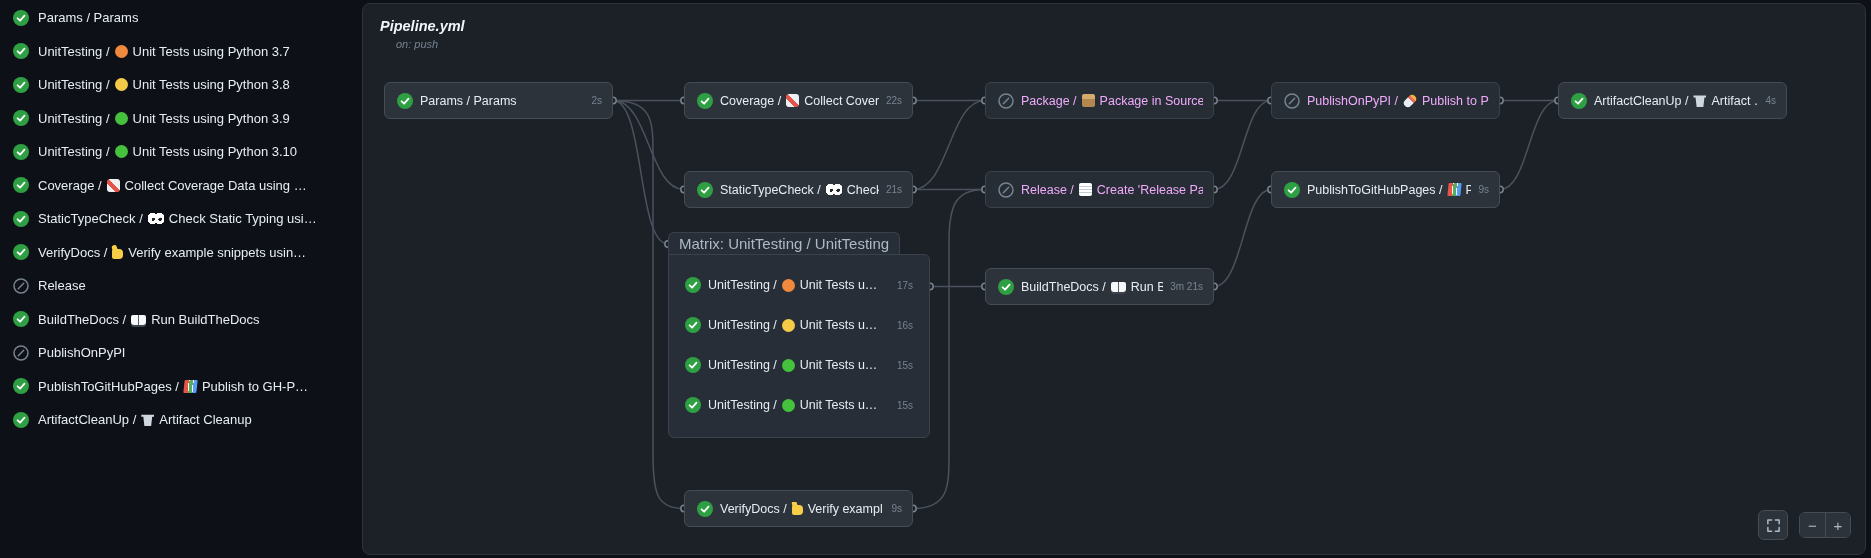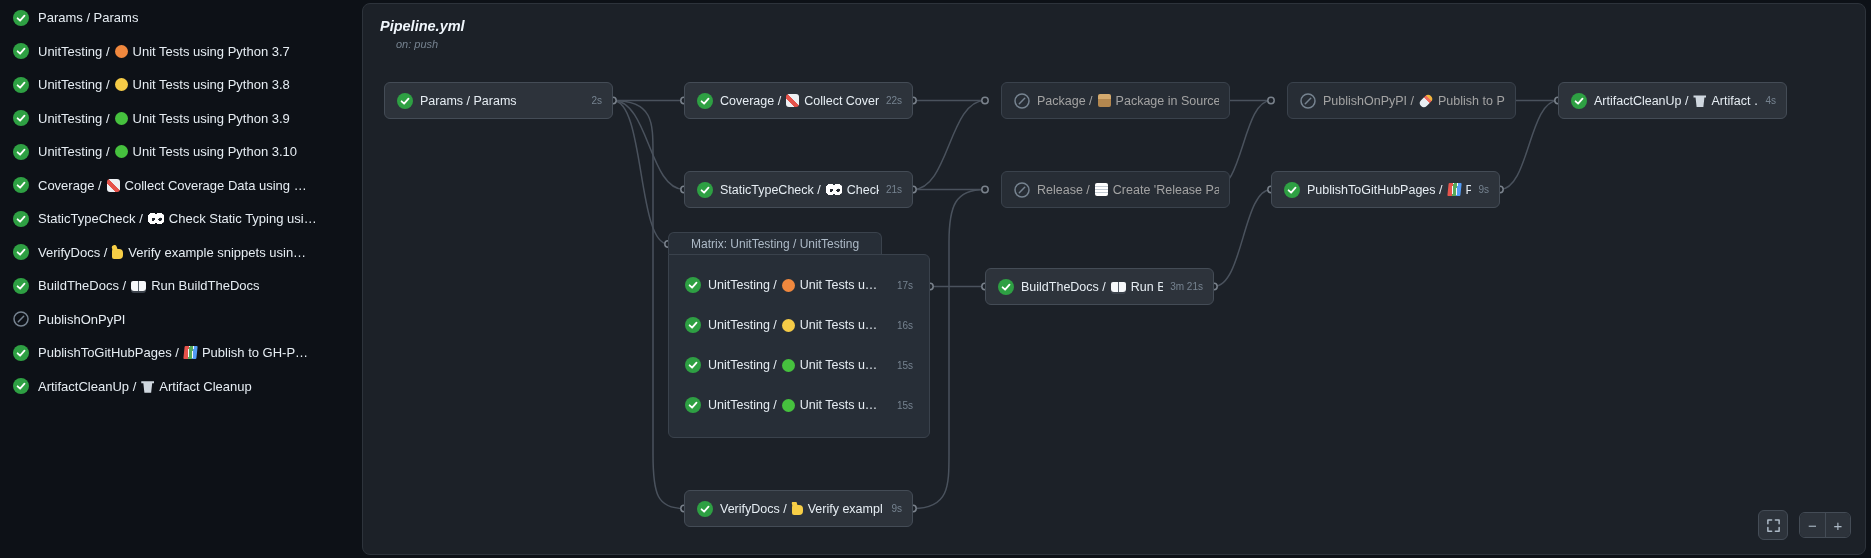--- a/index.html
+++ b/index.html
@@ -63,27 +63,27 @@
   .edge { stroke:#4a525d; stroke-width:1.5; fill:none; }
   .port { fill:#1c2128; stroke:#7a828c; stroke-width:1.5; }
   .node {
     position:absolute; z-index:1; width:229px; height:37px;
     background:#2d333b; border:1px solid #444c56; border-radius:6px;
     display:flex; align-items:center; gap:7px; padding:0 10px 0 12px;
     font-size:12.5px; color:#e6edf3; cursor:pointer;
   }
   .node .lblgrp { flex:1; }
   .dur { color:#768390; font-size:10px; flex:none; margin-left:auto; }
-  .node.skipped { background:#272d35; border-color:#3a424c; color:#a3a3a3;margin-left:16px; }
+  .node.skipped { background:#272d35; border-color:#3a424c; color:#f0abfc; }
   
   .matrix { position:absolute; left:305px; top:228px; width:262px; z-index:1; }
   .matrix-tab {
-    display:inline-flex; align-items:center; height:22px; padding:0 22px;
+    display:inline-flex; align-items:center; height:22px; padding:0 10px;
     background:#272e37; border:1px solid #3a424c; border-bottom:none;
-    border-radius:6px 6px 0 0; font-size:12px; color:#adbac7;
+    border-radius:6px 6px 0 0; font-size:15px; color:#adbac7;
   }
   .matrix-body {
     background:#272e37; border:1px solid #3a424c;
     border-radius:0 6px 6px 6px; padding:10px 0 12px;
   }
   .m-row {
     height:40px; display:flex; align-items:center; gap:7px;
     padding:0 16px; font-size:12.5px; color:#e6edf3; cursor:pointer;
     white-space:nowrap; overflow:hidden;
   }
@@ -200,20 +200,28 @@
         <use href="#i-check"></use>
       </svg>
     <span class="lblgrp">
       <span>VerifyDocs /</span>
       <span class="em em-thumb"></span>
       <span>Verify example snippets usin…</span>
     </span>
   </div>
 
 
+  <div class="side-item">
+    <svg class="st">
+        <use href="#i-skip"></use>
+      </svg>
+    <span class="lblgrp">
+        <span>Release</span>
+      </span>
+  </div>
 
   <div class="side-item">
     <svg class="st">
         <use href="#i-check"></use>
       </svg>
     <span class="lblgrp">
       <span>BuildTheDocs /</span>
       <span class="em em-book"></span>
       <span>Run BuildTheDocs</span>
     </span>

